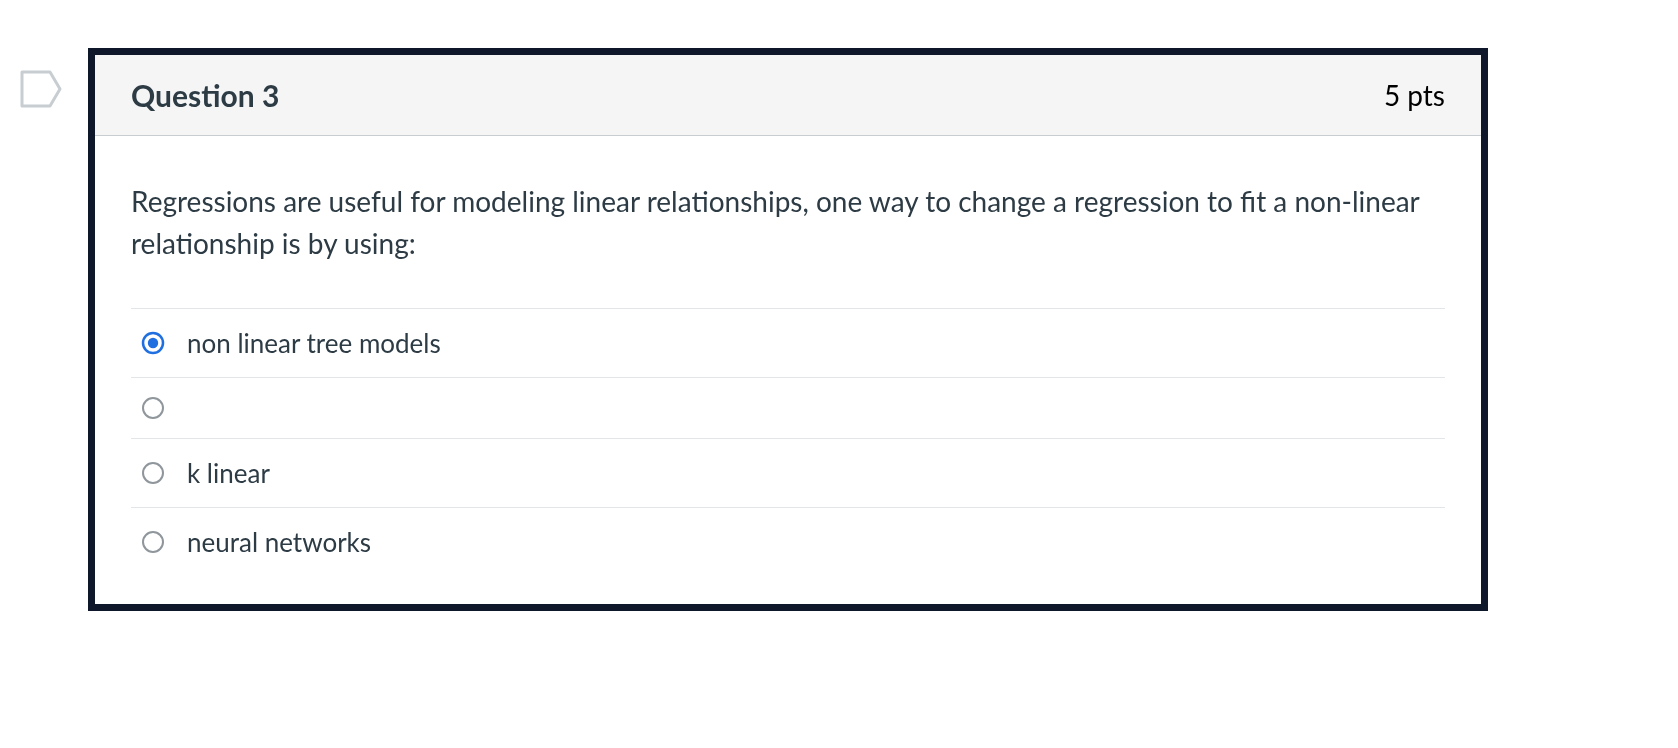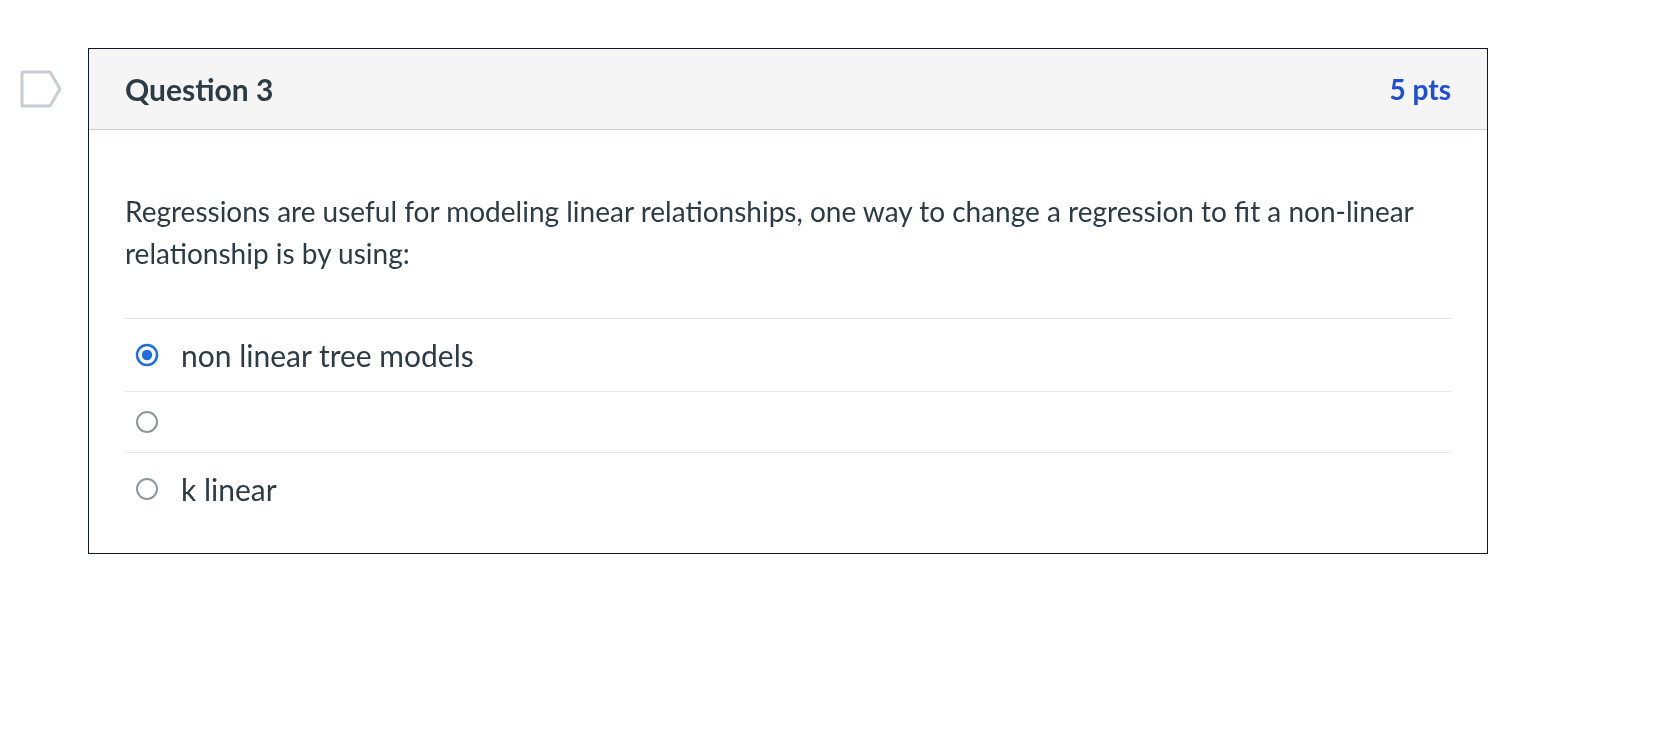--- a/index.html
+++ b/index.html
@@ -24,49 +24,49 @@
     top: 70px;
     width: 44px;
     height: 38px;
   }
   .flag svg { display: block; }
   .card {
     position: absolute;
     left: 88px;
     top: 48px;
     width: 1400px;
-    border: 1px solid #0f172a;
+    border: 7px solid #0f172a;
     background: #ffffff;
   }
   .card-header {
     display: flex;
     justify-content: space-between;
     align-items: center;
     padding: 22px 36px;
     background: #f5f5f5;
     border-bottom: 1px solid #c7cdd1;
   }
   .card-header .title {
     font-size: 30px;
     font-weight: 700;
     color: #2d3b45;
   }
   .card-header .pts {
     font-size: 28px;
-    font-weight: 700;
-    color: #1d4ed8;
+    font-weight: 400;
+    color: #000000;
   }
   .card-body {
     padding: 44px 36px 28px 36px;
   }
   .prompt {
     font-size: 28px;
     line-height: 1.5;
     color: #2d3b45;
-    margin: 16px 0 44px 0;
+    margin: 0 0 44px 0;
     font-weight: 400;
   }
   .options {
     border-top: 1px solid #e3e6e8;
   }
   .option {
     display: flex;
     align-items: center;
     gap: 22px;
     padding: 18px 6px 18px 10px;
@@ -77,21 +77,21 @@
   .radio {
     width: 24px;
     height: 24px;
     flex: 0 0 24px;
     display: inline-flex;
     align-items: center;
     justify-content: center;
   }
   .radio svg { display: block; }
   .option-label {
-    font-size: 30px;
+    font-size: 26px;
     color: #2d3b45;
   }
 </style>
 </head>
 <body>
 
 <div class="page">
 
   <div class="flag">
     <svg viewBox="0 0 44 38" width="44" height="38" aria-hidden="true">
@@ -129,17 +129,25 @@
 
         <label class="option">
           <span class="radio">
             <svg width="24" height="24" viewBox="0 0 24 24">
               <circle cx="12" cy="12" r="10" fill="none" stroke="#8f969c" stroke-width="2"></circle>
             </svg>
           </span>
           <span class="option-label">k linear</span>
         </label>
 
+        <label class="option">
+          <span class="radio">
+            <svg width="24" height="24" viewBox="0 0 24 24">
+              <circle cx="12" cy="12" r="10" fill="none" stroke="#8f969c" stroke-width="2"></circle>
+            </svg>
+          </span>
+          <span class="option-label">neural networks</span>
+        </label>
 
       </div>
     </div>
   </div>
 </div>
 
 </body></html>

